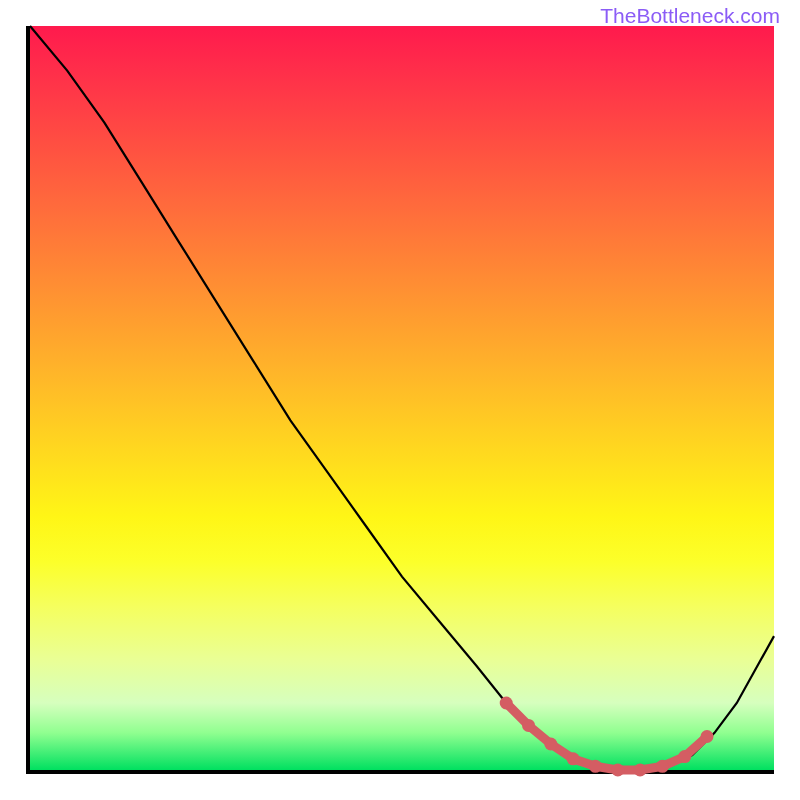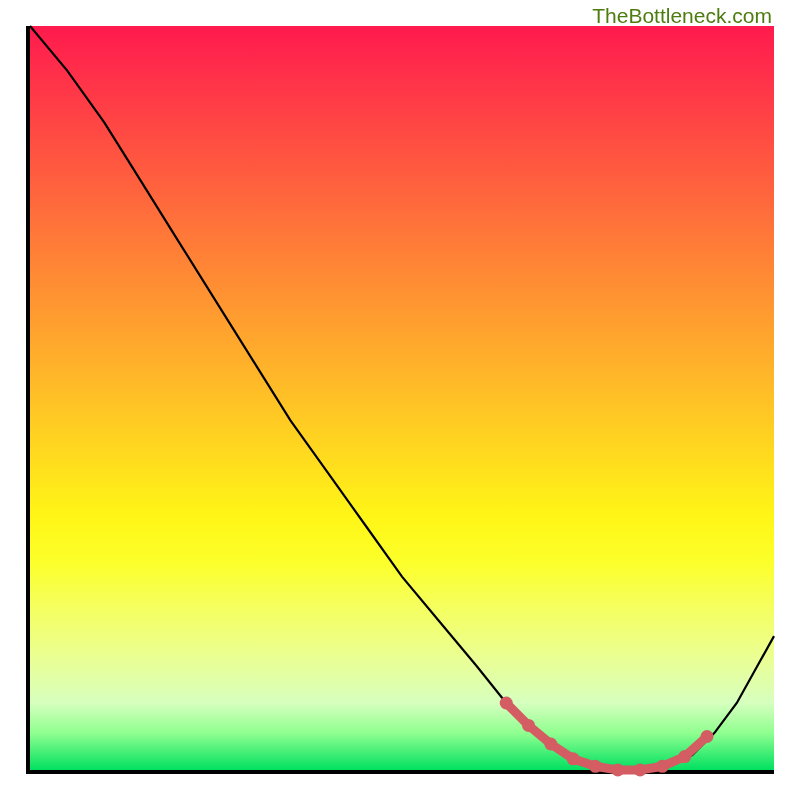--- a/index.html
+++ b/index.html
@@ -7,23 +7,23 @@
     padding: 0;
     width: 800px;
     height: 800px;
     background: #ffffff;
     position: relative;
     font-family: Arial, sans-serif;
   }
   .watermark {
     position: absolute;
     top: 4px;
-    right: 28px;
+    right: 20px;
     font-size: 21px;
-    color: #4d7c0f;
+    color: #8b5cf6;
     font-weight: normal;
     z-index: 10;
   }
   .chart-frame {
     position: absolute;
     left: 26px;
     top: 26px;
     width: 748px;
     height: 748px;
     border-left: 4px solid #000;

